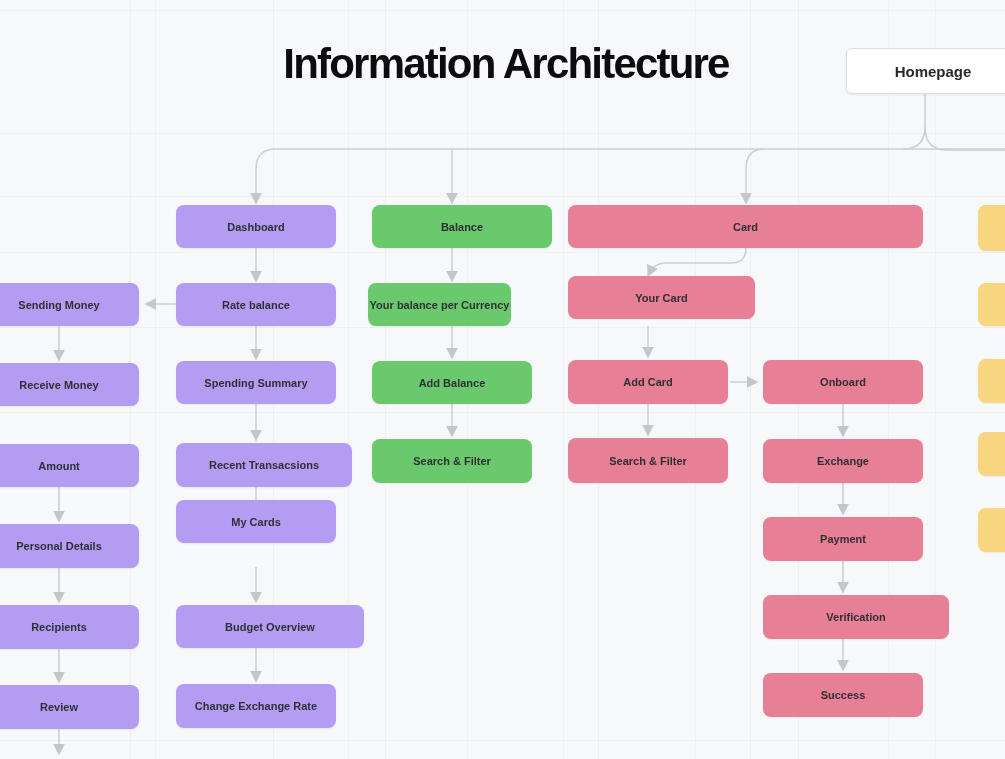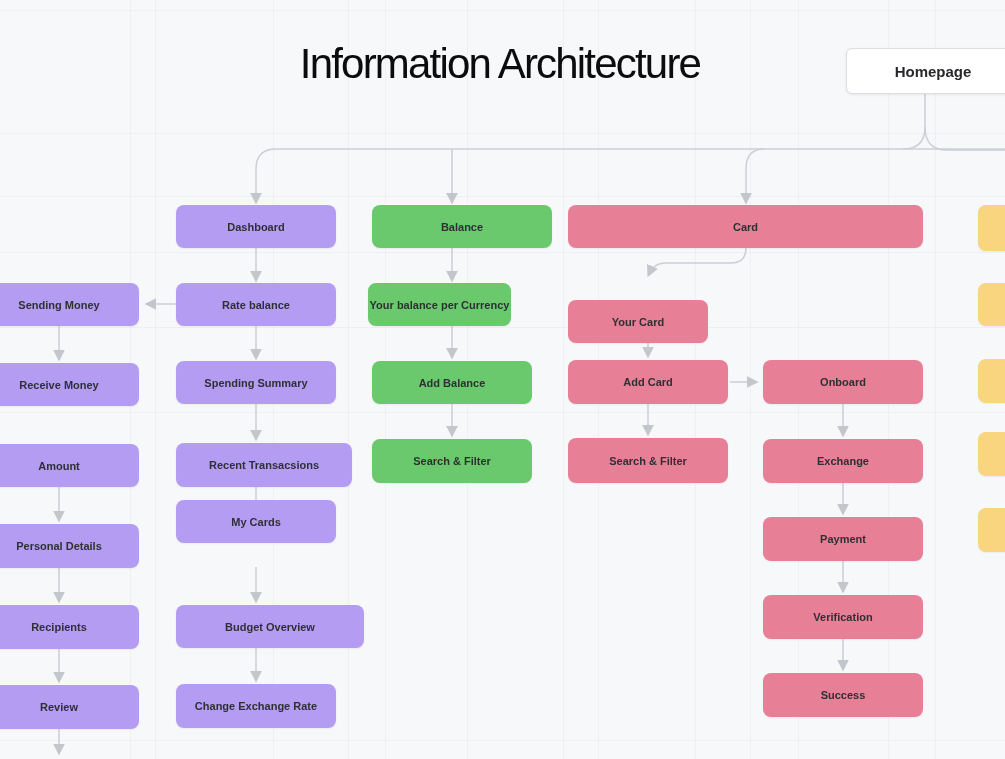--- a/index.html
+++ b/index.html
@@ -6,22 +6,22 @@
   body{
     width:1005px;height:759px;position:relative;overflow:hidden;
     background:var(--c-background,#f7f8fa);
     font-family:"Liberation Sans","DejaVu Sans",sans-serif;
   }
   .gridline{position:absolute;background:rgba(100,110,130,0.055);pointer-events:none;}
   .gridline.v{width:1px;top:0;height:759px;}
   .gridline.h{height:1px;left:0;width:1005px;}
   #connectors{position:absolute;left:0;top:0;z-index:1;}
   .page-title{
-    position:absolute;left:150px;top:40px;width:700px;text-align:center;
-    font-size:42px;font-weight:400;letter-spacing:-1.8px;color:#0c0c0e;z-index:2;
+    position:absolute;left:156px;top:40px;width:700px;text-align:center;
+    font-size:42px;font-weight:700;letter-spacing:-1.8px;color:#0c0c0e;z-index:2;
   }
   .node{
     position:absolute;z-index:2;border-radius:8px;
     display:flex;align-items:center;justify-content:center;
     font-size:11px;font-weight:700;color:#2f3034;text-align:center;
     box-shadow:0 1px 2px rgba(40,40,60,0.06);
   }
   .node.purple{background:var(--c-purple,#b49cf2);}
   .node.green{background:var(--c-green,#69c96c);}
   .node.pink{background:var(--c-pink,#e77f96);}
@@ -120,27 +120,27 @@
 <div class="node purple" style="left:176px;top:500px;width:160px;height:43px">My Cards</div>
 <div class="node purple" style="left:176px;top:605px;width:188px;height:43px">Budget Overview</div>
 <div class="node purple" style="left:176px;top:684px;width:160px;height:44px">Change Exchange Rate</div>
 
 <div class="node green" style="left:372px;top:205px;width:180px;height:43px">Balance</div>
 <div class="node green" style="left:368px;top:283px;width:143px;height:43px">Your balance per Currency</div>
 <div class="node green" style="left:372px;top:361px;width:160px;height:43px">Add Balance</div>
 <div class="node green" style="left:372px;top:439px;width:160px;height:44px">Search &amp; Filter</div>
 
 <div class="node pink" style="left:568px;top:205px;width:355px;height:43px">Card</div>
-<div class="node pink" style="left:568px;top:300px;width:140px;height:43px">Your Card</div>
+<div class="node pink" style="left:568px;top:276px;width:187px;height:43px">Your Card</div>
 <div class="node pink" style="left:568px;top:360px;width:160px;height:44px">Add Card</div>
 <div class="node pink" style="left:568px;top:438px;width:160px;height:45px">Search &amp; Filter</div>
 
 <div class="node pink" style="left:763px;top:360px;width:160px;height:44px">Onboard</div>
 <div class="node pink" style="left:763px;top:439px;width:160px;height:44px">Exchange</div>
 <div class="node pink" style="left:763px;top:517px;width:160px;height:44px">Payment</div>
-<div class="node pink" style="left:763px;top:595px;width:160px;height:44px">Verification</div>
+<div class="node pink" style="left:763px;top:595px;width:186px;height:44px">Verification</div>
 <div class="node pink" style="left:763px;top:673px;width:160px;height:44px">Success</div>
 
 <div class="node yellow" style="left:978px;top:205px;width:40px;height:46px"></div>
 <div class="node yellow" style="left:978px;top:283px;width:40px;height:43px"></div>
 <div class="node yellow" style="left:978px;top:359px;width:40px;height:44px"></div>
 <div class="node yellow" style="left:978px;top:432px;width:40px;height:44px"></div>
 <div class="node yellow" style="left:978px;top:508px;width:40px;height:44px"></div>
 
 </body></html>

